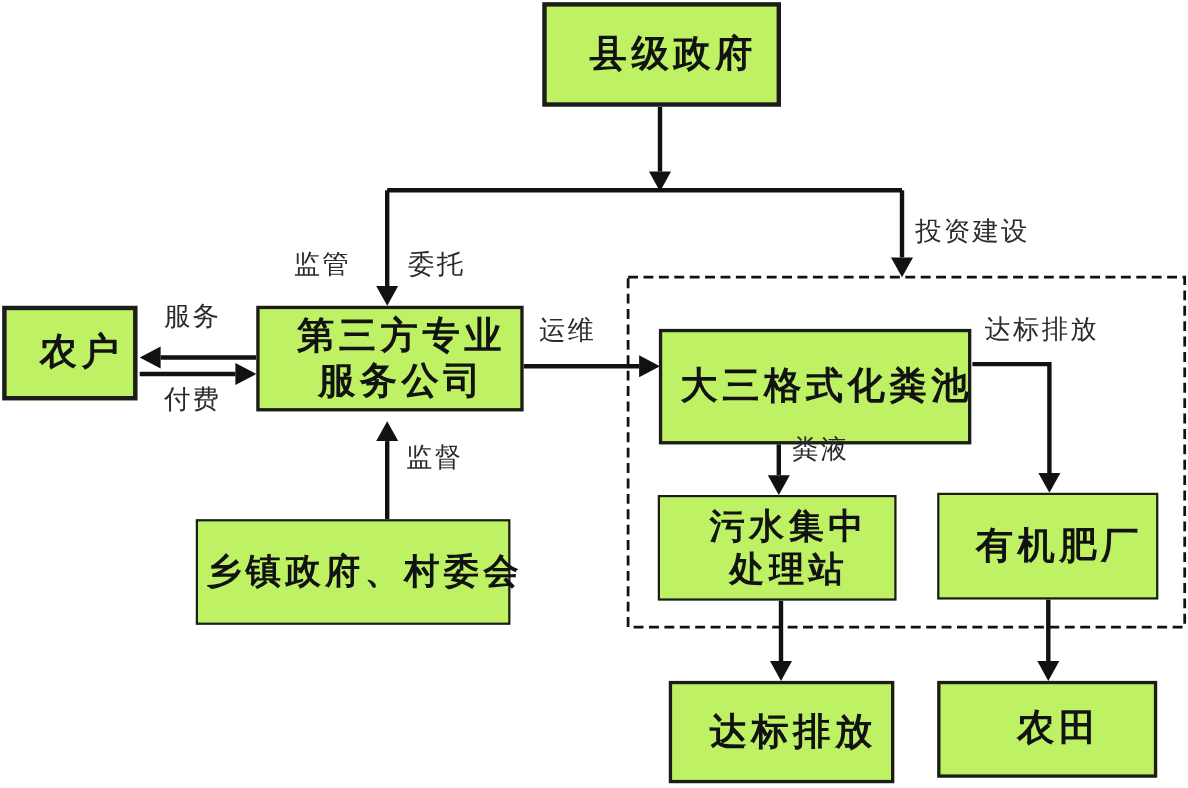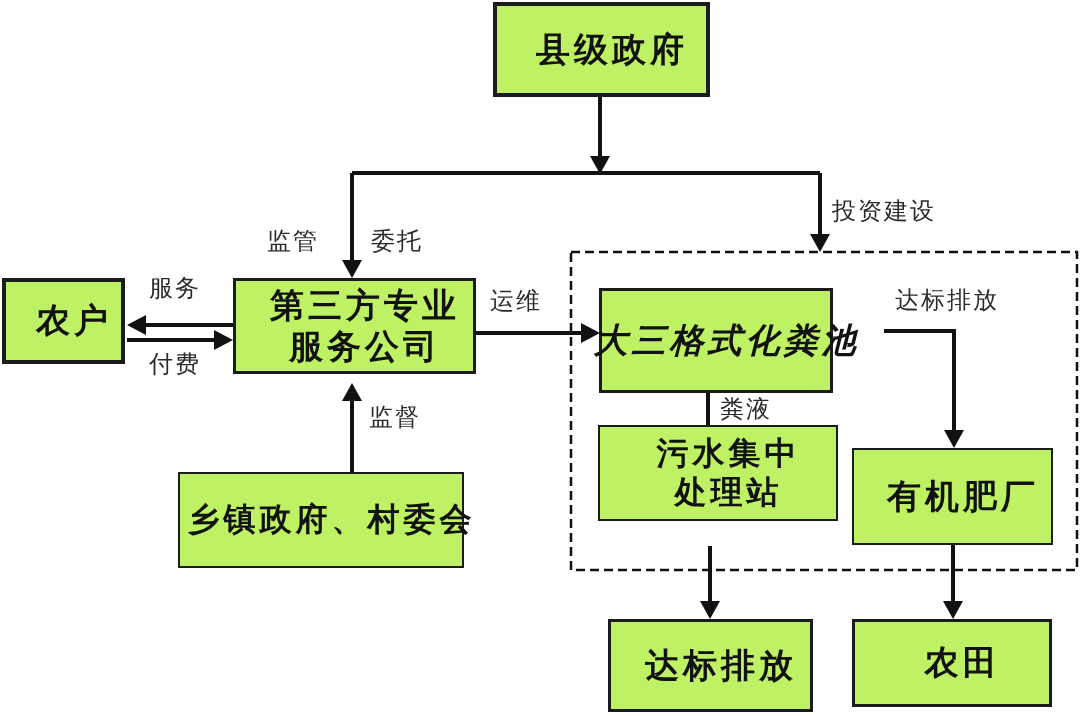--- a/index.html
+++ b/index.html
@@ -45,22 +45,22 @@
     color: #2b2b2b;
     letter-spacing: 2px;
     line-height: 1;
     white-space: nowrap;
   }
   
   #n-county     { left: 493px; top: 2px;   width: 217px; height: 95px;  border-width: 4px; }
   #n-farmers    { left: 2px;   top: 278px; width: 123px; height: 86px; border-width: 4px; }
   #n-third      { left: 233px; top: 278px; width: 243px; height: 96px; border-width: 3px; }
   #n-township   { left: 178px; top: 472px; width: 286px; height: 96px;  border-width: 2px; }
-  #n-septic     { left: 599px; top: 288px; width: 234px; height: 105px; border-width: 3px; font-style: italic; }
-  #n-sewage     { left: 598px; top: 425px; width: 240px; height: 96px;  border-width: 2px; }
+  #n-septic     { left: 599px; top: 299px; width: 284px; height: 105px; border-width: 3px; }
+  #n-sewage     { left: 598px; top: 450px; width: 217px; height: 96px;  border-width: 2px; }
   #n-fertilizer { left: 852px; top: 448px; width: 201px; height: 97px;  border-width: 2px; }
   #n-discharge  { left: 608px; top: 619px; width: 205px; height: 93px;  border-width: 3px; }
   #n-farmland   { left: 852px; top: 619px; width: 200px; height: 88px;  border-width: 3px; }
   
   #el-regulate { left: 267px; top: 229px; }
   #el-entrust  { left: 371px; top: 229px; }
   #el-service  { left: 149px; top: 276px; }
   #el-pay      { left: 149px; top: 352px; }
   #el-operate  { left: 490px; top: 289px; text-align: center; }
   #el-oversee  { left: 369px; top: 405px; }

